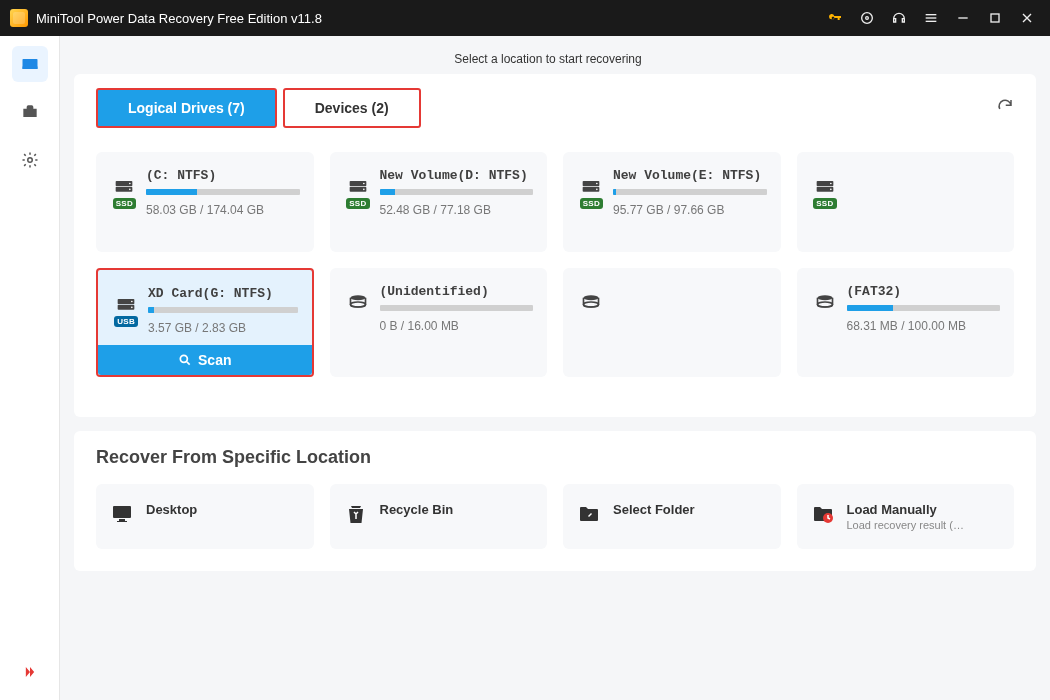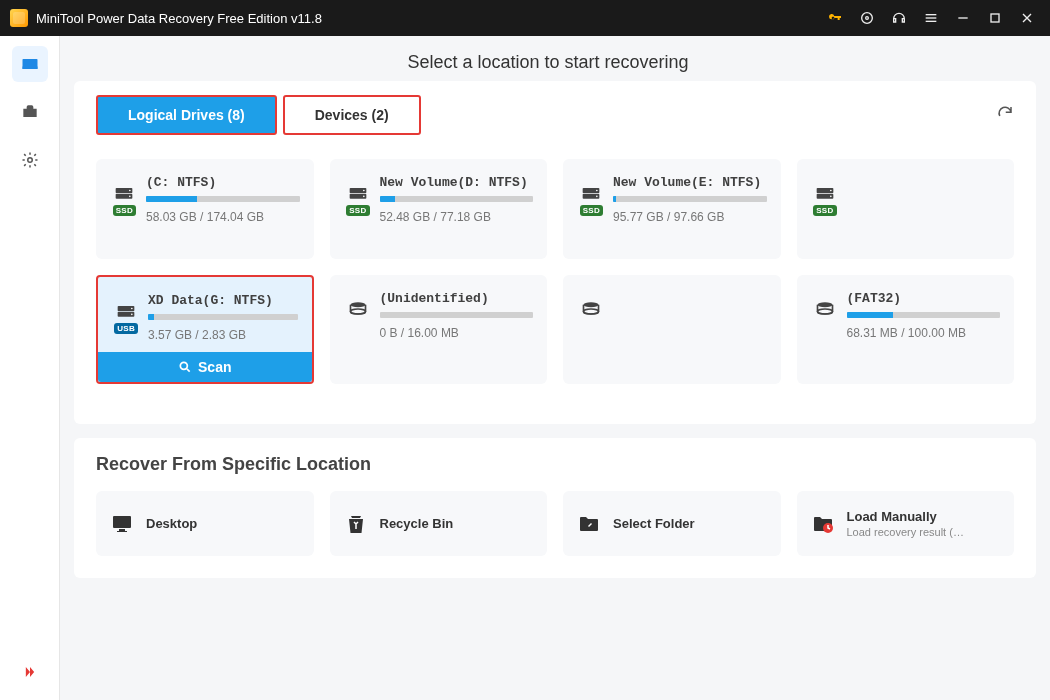--- a/index.html
+++ b/index.html
@@ -13,21 +13,21 @@
 .ti { width: 18px; height: 18px; display: flex; align-items: center; justify-content: center; cursor: pointer; color:#eee; }
 .ti svg { width: 16px; height: 16px; display:block; }
 
 .app { display: flex; height: calc(700px - 36px); background: #f5f6f8; }
 .sidebar { width: 60px; background: #fff; border-right: 1px solid #e6e6e6; display: flex; flex-direction: column; align-items: center; padding-top: 10px; }
 .side-item { width: 36px; height: 36px; border-radius: 6px; display:flex; align-items:center; justify-content:center; margin-bottom: 12px; cursor:pointer; color:#555; }
 .side-item.active { background:#eaf4ff; color:#1e88e5; }
 .side-foot { margin-top:auto; margin-bottom:14px; color:#e53935; cursor:pointer; }
 
 .main { flex:1; overflow:auto; padding: 0 14px 14px 0; }
-.headline { text-align:center; font-size:18px; color:#333; padding:16px 0 8px; }
+.headline { text-align:center; font-size:12px; color:#333; padding:16px 0 8px; }
 .panel { background:#fff; border-radius:6px; padding:14px 22px 40px; margin-left:14px; position:relative; }
 
 .tabs-row { display:flex; align-items:center; }
 .tab { height:40px; padding:0 30px; display:flex; align-items:center; font-size:14px; font-weight:600; border:2px solid transparent; border-radius:3px; cursor:pointer; }
 .tab.active { background:#1e9fe8; color:#fff; border-color:#e53935; }
 .tab.inactive { background:#fff; color:#333; border-color:#e53935; margin-left:6px; }
 .refresh { margin-left:auto; cursor:pointer; color:#555; }
 
 .grid { display:grid; grid-template-columns: repeat(4,1fr); gap:16px; margin-top:24px; }
 .drive { background:#f7f8fa; border-radius:6px; padding:16px 14px 16px 14px; position:relative; cursor:pointer; min-height:100px; display:flex; }
@@ -41,21 +41,21 @@
 .drive-name { font-size:13px; font-weight:700; color:#404040; margin-bottom:6px; white-space:nowrap;font-family:Liberation Mono, monospace; }
 .bar { height:6px; background:#d0d0d0; border-radius:1px; overflow:hidden; margin-bottom:8px; }
 .bar .fill { height:100%; background:#1e9fe8; }
 .drive-size { font-size:12px; color:#777; }
 .scan-btn { position:absolute; left:0; right:0; bottom:0; height:30px; background:#1e9fe8; color:#fff; display:flex; align-items:center; justify-content:center; gap:6px; font-size:14px; font-weight:600; border-bottom-left-radius:3px; border-bottom-right-radius:3px; }
 .scan-btn svg { width:14px; height:14px; }
 
 .panel2 { background:#fff; border-radius:6px; margin-left:14px; margin-top:14px; padding:16px 22px 22px; }
 .panel2 h3 { font-size:18px; font-weight:700; color:#444; margin-bottom:16px; }
 .loc-grid { display:grid; grid-template-columns:repeat(4,1fr); gap:16px; }
-.loc { background:#f7f8fa; border-radius:6px; display:flex; align-items:center; padding:18px 14px; cursor:pointer; font-size:13px; font-weight:600; color:#333; gap:12px; }
+.loc { background:#f7f8fa; border-radius:6px; display:flex; padding:18px 14px; cursor:pointer; font-size:13px; font-weight:600; color:#333; gap:12px; }
 .loc .sub { font-size:11px; font-weight:400; color:#888; display:block; margin-top:2px; white-space:nowrap; overflow:hidden; text-overflow:ellipsis; max-width:120px; }
 .loc-icon { width:24px; height:24px; flex-shrink:0; color:#333; }
 .loc-icon svg { width:24px; height:24px; }
 </style>
 </head>
 <body>
 
 <div class="titlebar">
   <span class="logo"></span>
   <span>MiniTool Power Data Recovery Free Edition v11.8</span>
@@ -124,21 +124,21 @@
     <div class="side-foot"><svg width="20" height="20" viewBox="0 0 24 24" fill="currentColor">
           <path d="M7 6l5 6-5 6zM12 6l5 6-5 6z"></path>
         </svg></div>
   </div>
 
   <div class="main">
     <div class="headline">Select a location to start recovering</div>
 
     <div class="panel">
       <div class="tabs-row">
-        <div class="tab active">Logical Drives (8)</div>
+        <div class="tab active">Logical Drives (7)</div>
         <div class="tab inactive">Devices (2)</div>
         <span class="refresh"><svg width="18" height="18" viewBox="0 0 24 24" fill="none" stroke="currentColor" stroke-width="2">
               <path d="M20 11A8 8 0 1 0 5 16M20 4v7h-7"></path>
             </svg></span>
       </div>
       <div class="grid" id="drive-grid">
           <div class="drive">
     <div class="drive-icon">
               <svg viewBox="0 0 24 24" fill="currentColor">
                 <rect x="2" y="6" width="20" height="6" rx="1"></rect>
@@ -207,21 +207,21 @@
     <div class="drive-icon">
               <svg viewBox="0 0 24 24" fill="currentColor">
                 <rect x="2" y="6" width="20" height="6" rx="1"></rect>
                 <rect x="2" y="13" width="20" height="6" rx="1"></rect>
                 <circle cx="19" cy="9" r="1" fill="#fff"></circle>
                 <circle cx="19" cy="16" r="1" fill="#fff"></circle>
               </svg>
               <span class="badge usb">USB</span>
             </div>
     <div class="drive-body">
-      <div class="drive-name">XD Data(G: NTFS)</div>
+      <div class="drive-name">XD Card(G: NTFS)</div>
       <div class="bar">
                 <div class="fill" style="width:4%"></div>
               </div>
       <div class="drive-size">3.57 GB / 2.83 GB</div>
     </div>
             <div class="scan-btn">
               <svg viewBox="0 0 24 24" fill="none" stroke="#fff" stroke-width="3">
                 <circle cx="10" cy="10" r="6"></circle>
                 <path d="M15 15l5 5"></path>
               </svg>

